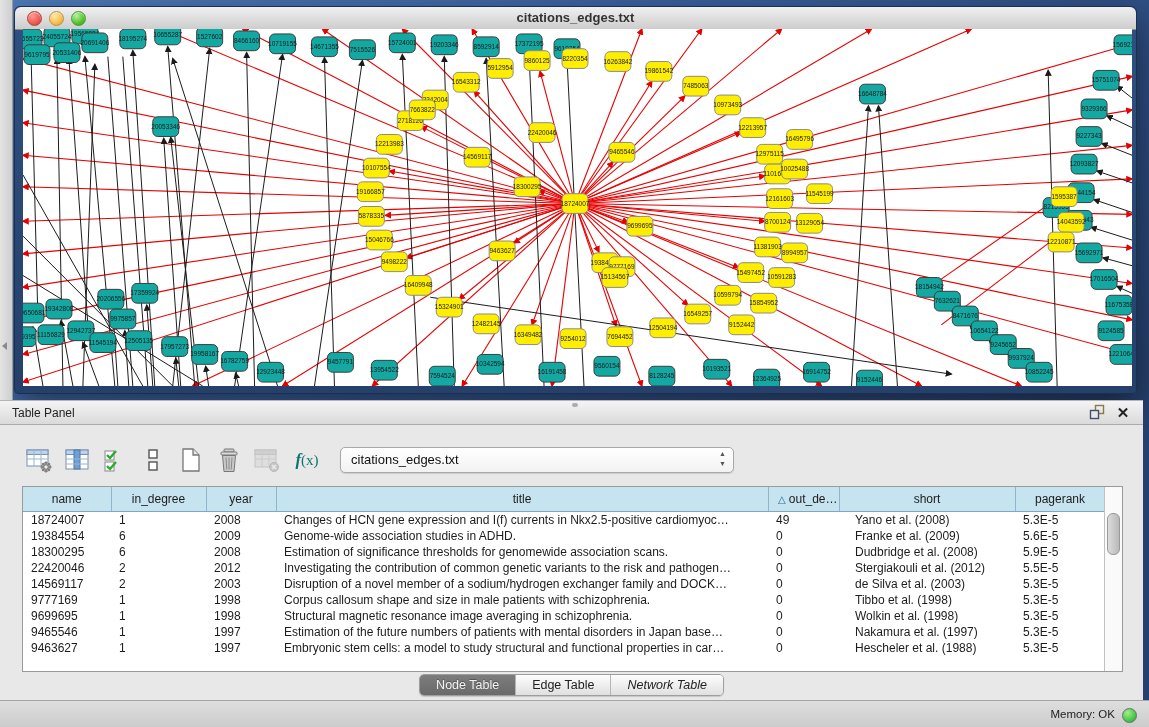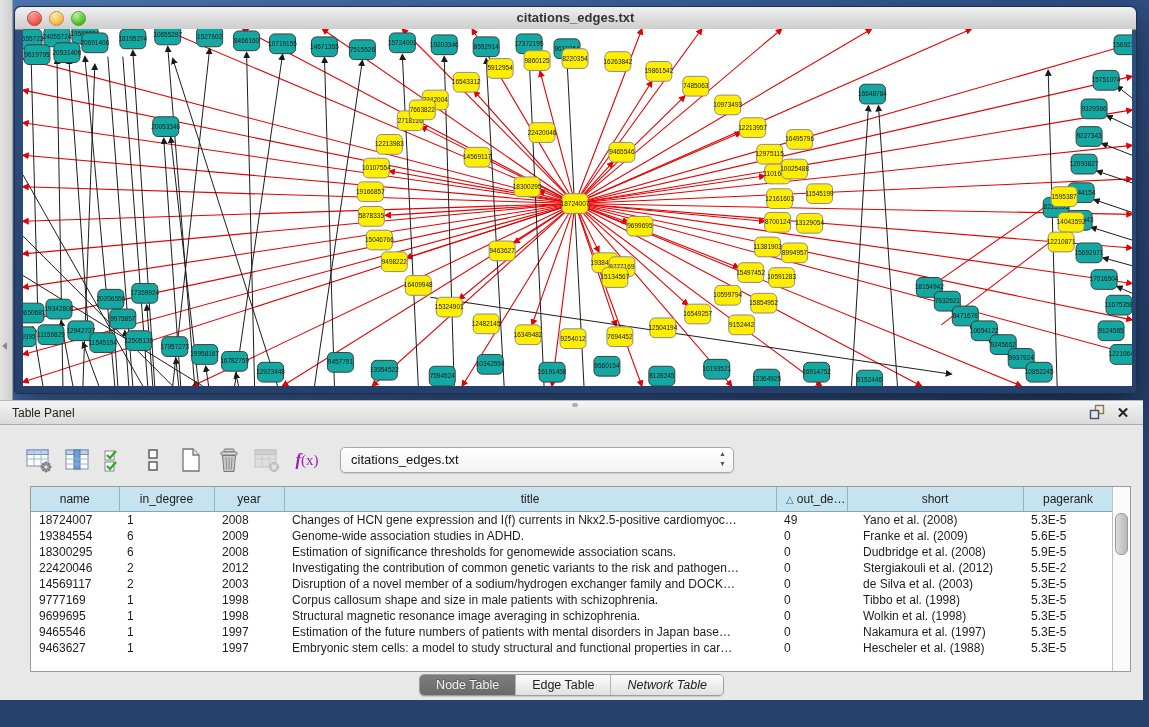--- a/index.html
+++ b/index.html
@@ -37,29 +37,29 @@
   .panel-title{position:absolute;left:12px;top:0;line-height:24px;font-size:12px;color:#222;}
   .panel-grip{position:absolute;left:50%;top:2px;width:6px;height:4px;background:#aeaeae;border-radius:2px;}
   .panel-hbtn{position:absolute;top:3px;width:20px;height:18px;text-align:center;cursor:pointer;background:none;border:none;padding:0;}
   .panel-hbtn.float{right:36px;}
   .panel-hbtn.close{right:10px;font-size:15px;font-weight:bold;color:#222;line-height:18px;}
 
   
   .toolbar{position:absolute;left:22px;top:42px;height:36px;display:flex;align-items:center;}
   .tbtn{width:34px;height:32px;background:none;border:none;padding:2px;margin-right:4px;cursor:pointer;}
   .tbtn.disabled{opacity:.55;cursor:default;}
-  .fx{font-size:15px;color:#a21caf;font-family:"Liberation Serif","DejaVu Serif",serif;width:38px;text-align:center;}
+  .fx{font-size:15px;color:#0f766e;font-family:"Liberation Serif","DejaVu Serif",serif;width:38px;text-align:center;}
   .fx i{font-weight:bold;font-size:17px;}
   .combo{position:relative;margin-left:14px;width:392px;height:24px;background:linear-gradient(180deg,#ffffff,#f2f2f2);
     border:1px solid #a9a9a9;border-radius:5px;box-shadow:0 1px 1px rgba(0,0,0,.12);cursor:pointer;}
   .combo .val{position:absolute;left:10px;top:0;line-height:23px;font-size:13px;color:#111;}
   .combo .arrows{position:absolute;right:7px;top:1px;font-size:7px;line-height:10px;color:#555;text-align:center;}
 
   
-  .table-wrap{position:absolute;left:30px;top:86px;width:1101px;height:186px;background:#fff;border:1px solid #9a9a9a;box-sizing:border-box;}
+  .table-wrap{position:absolute;left:22px;top:86px;width:1101px;height:186px;background:#fff;border:1px solid #9a9a9a;box-sizing:border-box;}
   table.grid{border-collapse:collapse;table-layout:fixed;width:1082px;font-size:12px;color:#1c1c1c;}
   table.grid th{height:22px;background:#c6e3f0;border-right:1px solid #8fb6c9;border-bottom:1px solid #7fa8bc;
     font-weight:normal;font-size:12px;color:#1c1c1c;text-align:center;overflow:hidden;white-space:nowrap;}
   table.grid th.sorted{text-align:right;padding-left:6px;}
   table.grid th .sort-glyph{color:#2f6e96;font-size:10px;margin-right:3px;}
   table.grid td{height:16px;padding:0 4px 0 8px;overflow:hidden;white-space:nowrap;text-overflow:clip;border:none;}
   table.grid td.c-short{padding-left:16px;}
   .vscroll{position:absolute;right:0;top:0;bottom:0;width:17px;background:#fafafa;border-left:1px solid #c0c0c0;}
   .vthumb{position:absolute;left:2px;top:26px;width:11px;height:40px;border:1px solid #999;border-radius:6px;
     background:linear-gradient(90deg,#dcdcdc,#b9b9b9);}
@@ -833,21 +833,21 @@
               <td class="c-short">Dudbridge et al. (2008)</td>
               <td>5.9E-5</td>
             </tr>
             <tr>
               <td>22420046</td>
               <td>2</td>
               <td>2012</td>
               <td>Investigating the contribution of common genetic variants to the risk and pathogen…</td>
               <td>0</td>
               <td class="c-short">Stergiakouli et al. (2012)</td>
-              <td>5.5E-2</td>
+              <td>5.5E-5</td>
             </tr>
             <tr>
               <td>14569117</td>
               <td>2</td>
               <td>2003</td>
               <td>Disruption of a novel member of a sodium/hydrogen exchanger family and DOCK…</td>
               <td>0</td>
               <td class="c-short">de Silva et al. (2003)</td>
               <td>5.3E-5</td>
             </tr>
@@ -896,13 +896,17 @@
 
     <div class="tabs">
       <span class="seg" id="seg-tabs">
           <span class="tab active">Node Table</span>
           <span class="tab">Edge Table</span>
           <span class="tab">Network Table</span>
         </span>
     </div>
   </div>
 
+  <div class="status-bar">
+    <span class="mem">Memory: OK</span>
+    <span class="mem-dot"></span>
+  </div>
 </div>
 
 </body></html>

